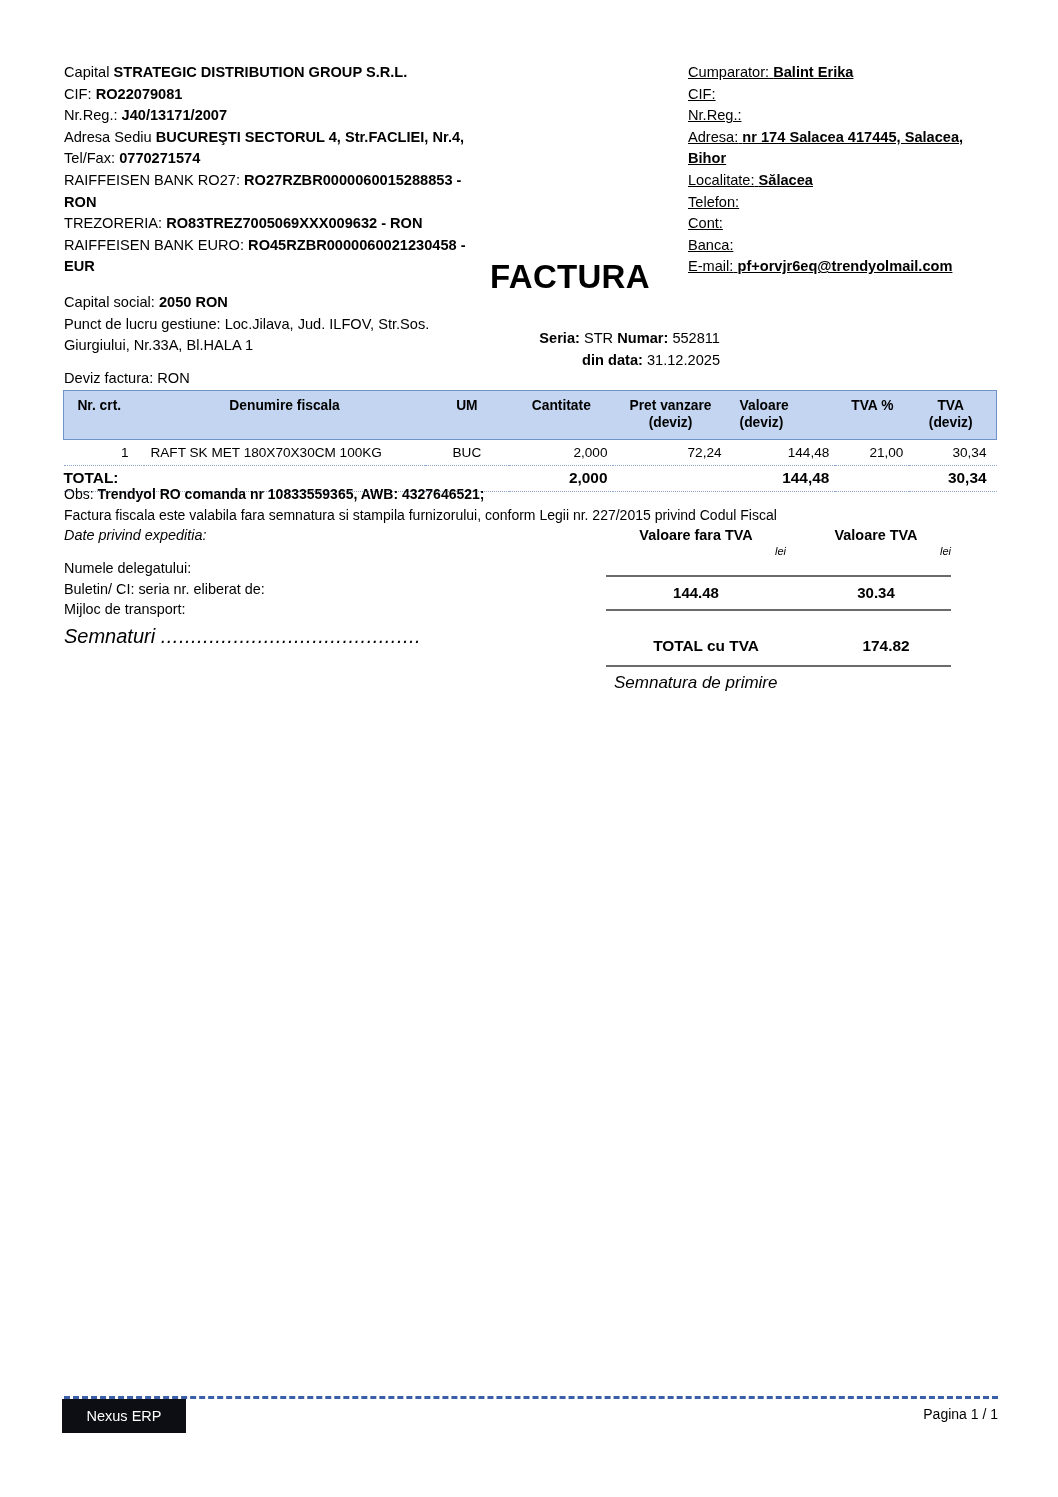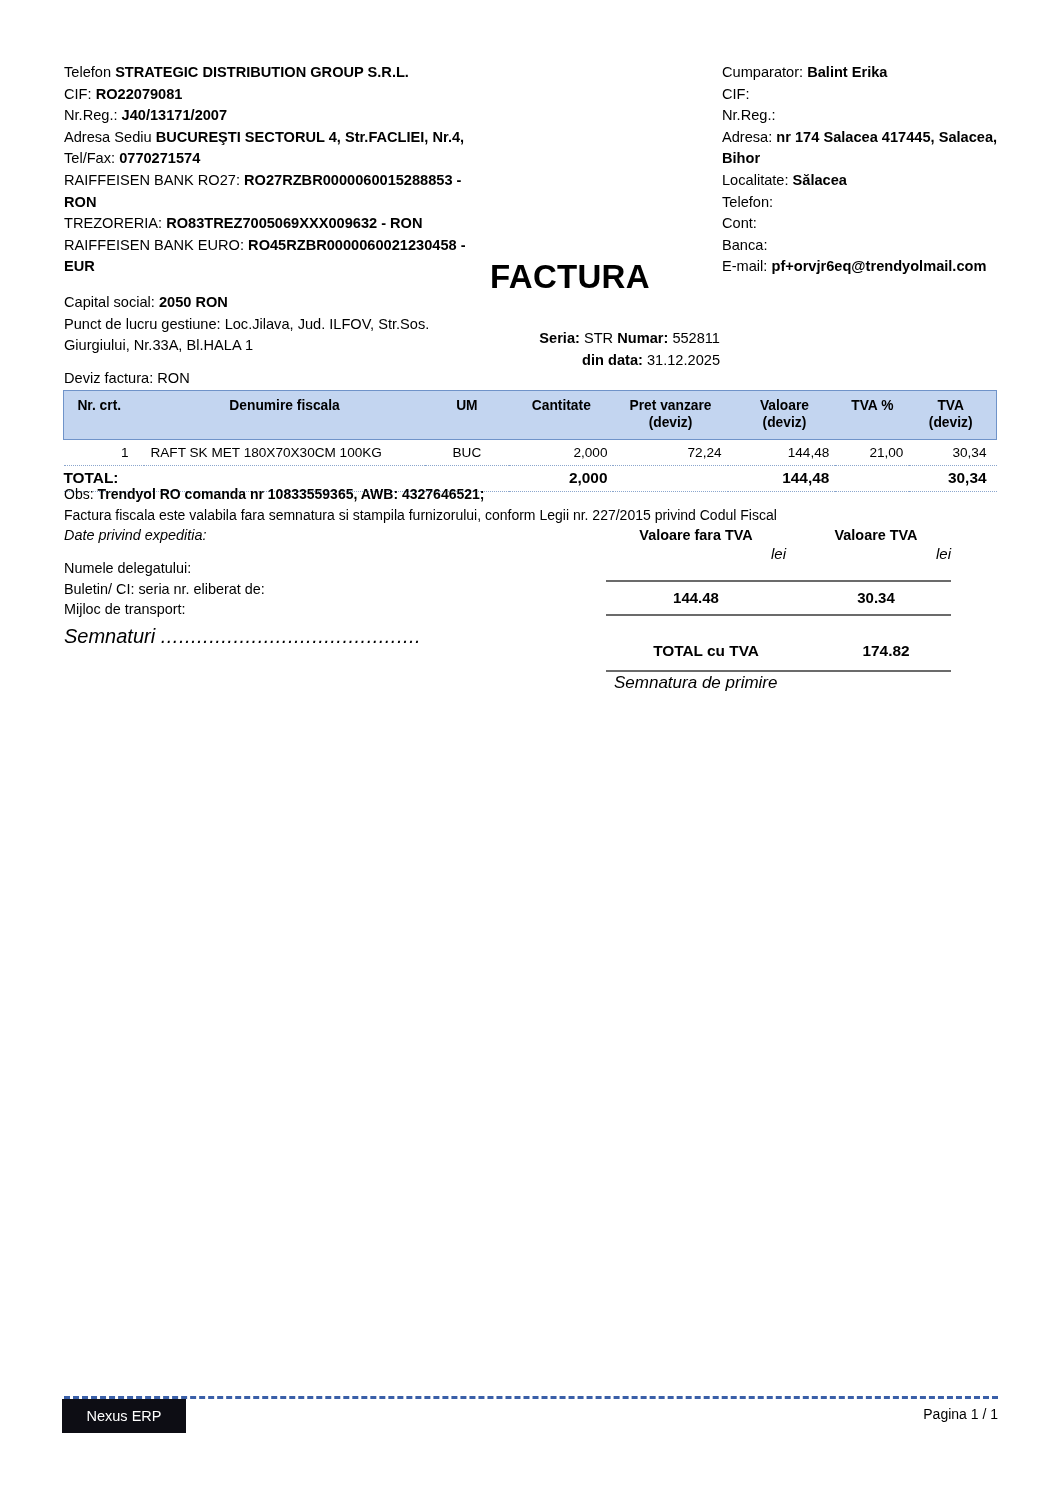--- a/index.html
+++ b/index.html
@@ -24,25 +24,26 @@
   .supplier {
     position: absolute;
     left: 64px;
     top: 62px;
     width: 420px;
     font-size: 14.6px;
     line-height: 21.6px;
   }
   .buyer {
     position: absolute;
-    left: 722px;
+    left: 688px;
     top: 62px;
     width: 290px;
     font-size: 14.6px;
     line-height: 21.6px;
+    text-decoration: underline;
   }
   .ln { display: block; }
   .b { font-weight: bold; }
 
   .supplier-extra {
     position: absolute;
     left: 64px;
     top: 292px;
     width: 430px;
     font-size: 14.6px;
@@ -119,21 +120,21 @@
   .c-qty   { width: 104px; text-align: right; }
   .c-price { width: 120px; text-align: right; }
   .c-val   { width: 104px; text-align: right; }
   .c-tvap  { width: 72px;  text-align: right; }
   .c-tva   { width: 80px;  text-align: right; padding-right: 10px !important; }
   .hdr-nr    { text-align: center; }
   .hdr-name  { text-align: center; }
   .hdr-um    { text-align: center; }
   .hdr-qty   { text-align: center; }
   .hdr-price { text-align: center; }
-  .hdr-val   { text-align: center; padding-left: 12px !important; }
+  .hdr-val   { text-align: left; padding-left: 12px !important; }
   .hdr-tvap  { text-align: center; }
   .hdr-tva   { text-align: center; }
 
   
   .obs {
     position: absolute;
     left: 64px;
     top: 484px;
     width: 900px;
     font-size: 14px;
@@ -174,21 +175,21 @@
     display: flex;
     justify-content: space-between;
     font-size: 14.4px;
     font-weight: bold;
   }
   .totals-head .th-left { width: 180px; text-align: center; }
   .totals-head .th-right { width: 150px; text-align: center; }
   .totals-lei {
     display: flex;
     justify-content: space-between;
-    font-size: 15px;
+    font-size: 11px;
     font-style: italic;
     margin-top: 2px;
   }
   .totals-lei .th-left { width: 180px; text-align: right; }
   .totals-lei .th-right { width: 150px; text-align: right; }
   .rule {
     border-top: 2px solid #6b6b6b;
     margin-top: 18px;
   }
   .totals-vals {
@@ -259,21 +260,21 @@
     top: 10px;
     font-size: 14px;
   }
 </style>
 </head>
 <body>
 
 <div class="page">
 
   <div class="supplier">
-    <span class="ln"><span>Telefon</span> <span class="b">STRATEGIC  DISTRIBUTION GROUP S.R.L.</span></span>
+    <span class="ln"><span>Capital</span> <span class="b">STRATEGIC  DISTRIBUTION GROUP S.R.L.</span></span>
     <span class="ln"><span>CIF:</span> <span class="b">RO22079081</span></span>
     <span class="ln"><span>Nr.Reg.:</span> <span class="b">J40/13171/2007</span></span>
     <span class="ln"><span>Adresa Sediu</span> <span class="b">BUCUREŞTI SECTORUL 4, Str.FACLIEI, Nr.4,</span></span>
     <span class="ln"><span>Tel/Fax:</span> <span class="b">0770271574</span></span>
     <span class="ln"><span>RAIFFEISEN BANK RO27:</span> <span class="b">RO27RZBR0000060015288853 -</span></span>
     <span class="ln b">RON</span>
     <span class="ln"><span>TREZORERIA:</span> <span class="b">RO83TREZ7005069XXX009632 - RON</span></span>
     <span class="ln"><span>RAIFFEISEN BANK EURO:</span> <span class="b">RO45RZBR0000060021230458 -</span></span>
     <span class="ln b">EUR</span>
   </div>

